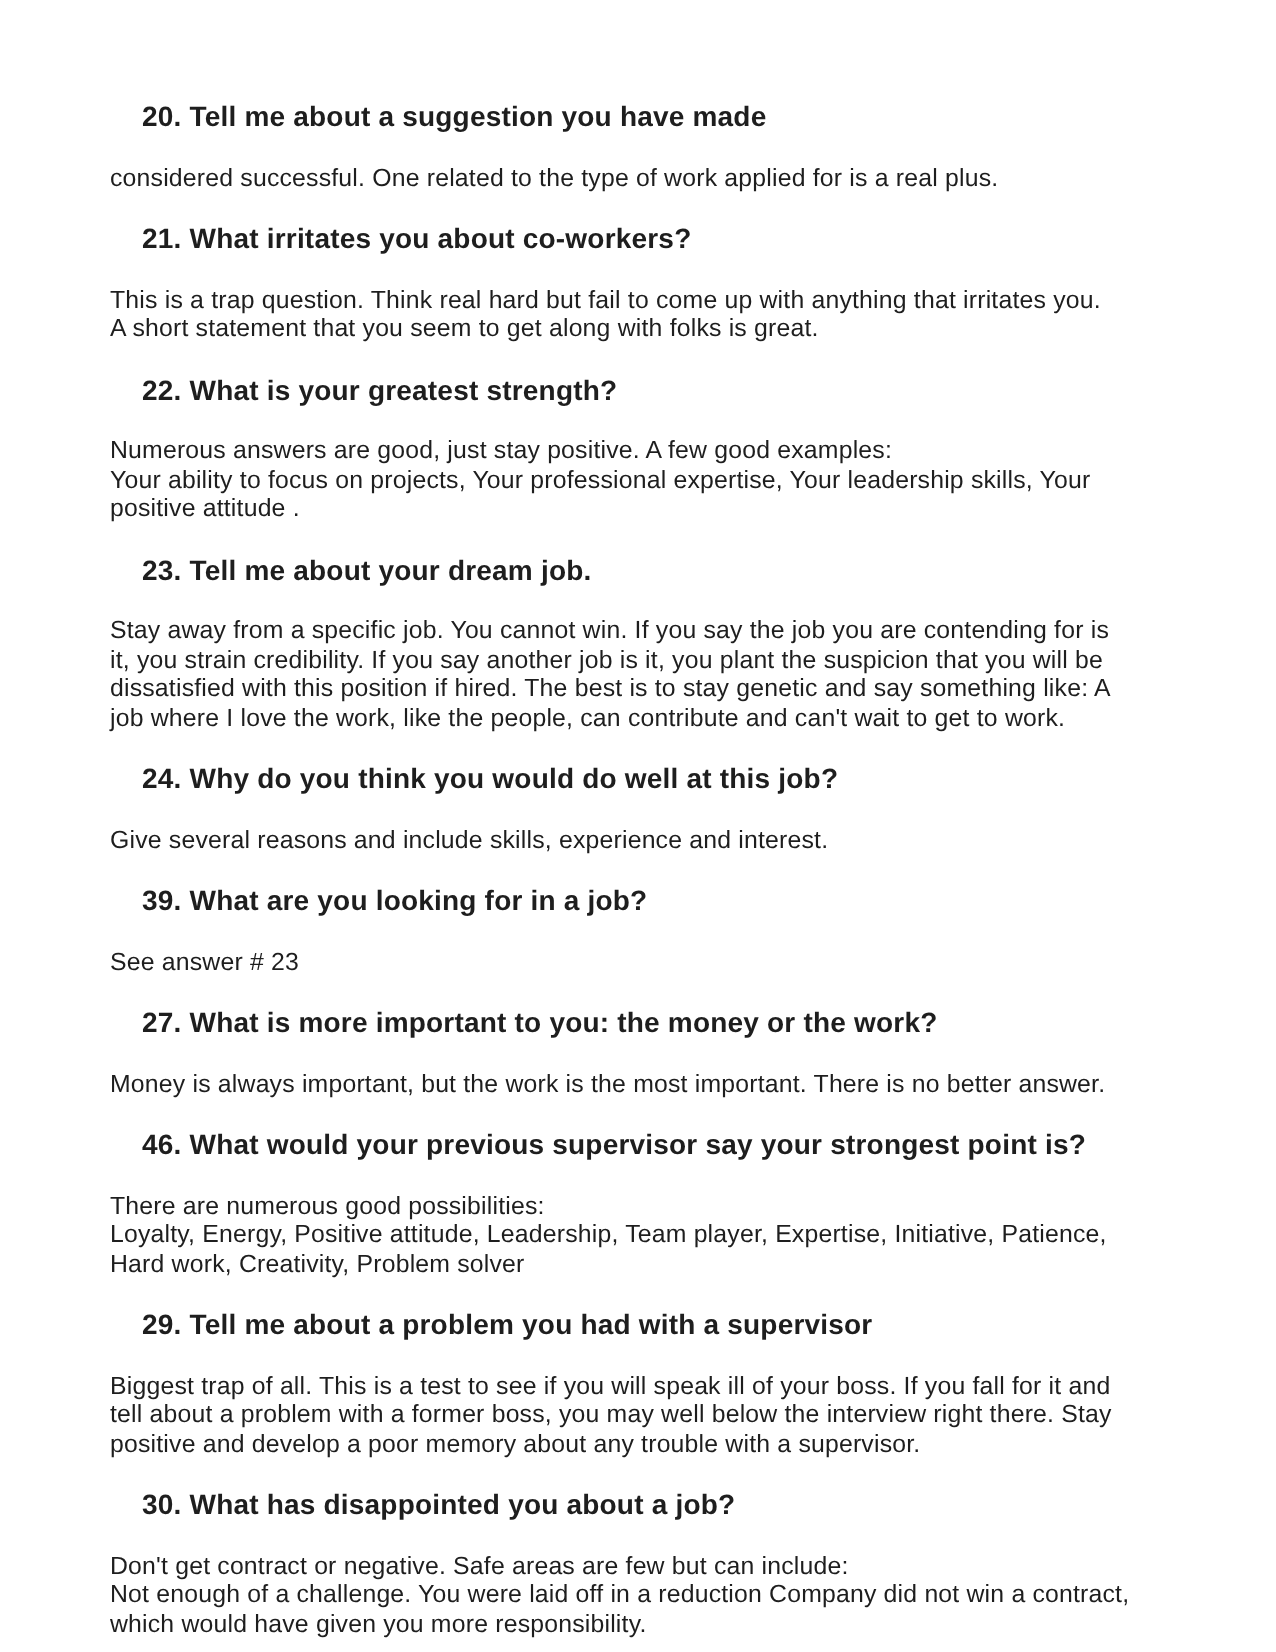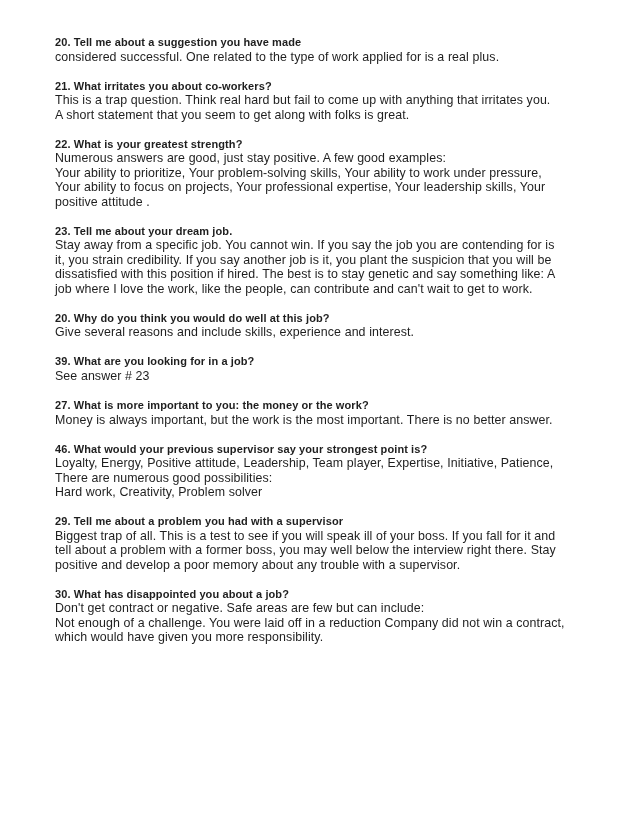--- a/index.html
+++ b/index.html
@@ -19,22 +19,22 @@
   .content {
     position: absolute;
     top: 35px;
     left: 55px;
     right: 45px;
   }
   .qa-block {
     margin: 0 0 14.6px 0;
   }
   .q-heading {
-    margin: 0;
-    font-size: 11px;
+    margin: 16px;
+    font-size: 14px;
     line-height: 14.5px;
     font-weight: bold;
     letter-spacing: 0.1px;
   }
   .a-line {
     margin: 0;
     font-size: 12.4px;
     line-height: 14.5px;
     font-weight: normal;
     letter-spacing: 0.1px;
@@ -51,47 +51,46 @@
         <p class="a-line">considered successful. One related to the type of work applied for is a real plus.</p>
       </section>
       <section class="qa-block">
         <h2 class="q-heading">21. What irritates you about co-workers?</h2>
         <p class="a-line">This is a trap question. Think real hard but fail to come up with anything that irritates you.</p>
         <p class="a-line">A short statement that you seem to get along with folks is great.</p>
       </section>
       <section class="qa-block">
         <h2 class="q-heading">22. What is your greatest strength?</h2>
         <p class="a-line">Numerous answers are good, just stay positive. A few good examples:</p>
-        <p class="a-line">Your ability to prioritize, Your problem-solving skills, Your ability to work under pressure,</p>
         <p class="a-line">Your ability to focus on projects, Your professional expertise, Your leadership skills, Your</p>
         <p class="a-line">positive attitude .</p>
       </section>
       <section class="qa-block">
         <h2 class="q-heading">23. Tell me about your dream job.</h2>
         <p class="a-line">Stay away from a specific job. You cannot win. If you say the job you are contending for is</p>
         <p class="a-line">it, you strain credibility. If you say another job is it, you plant the suspicion that you will be</p>
         <p class="a-line">dissatisfied with this position if hired. The best is to stay genetic and say something like: A</p>
         <p class="a-line">job where I love the work, like the people, can contribute and can't wait to get to work.</p>
       </section>
       <section class="qa-block">
-        <h2 class="q-heading">20. Why do you think you would do well at this job?</h2>
+        <h2 class="q-heading">24. Why do you think you would do well at this job?</h2>
         <p class="a-line">Give several reasons and include skills, experience and interest.</p>
       </section>
       <section class="qa-block">
         <h2 class="q-heading">39. What are you looking for in a job?</h2>
         <p class="a-line">See answer # 23</p>
       </section>
       <section class="qa-block">
         <h2 class="q-heading">27. What is more important to you: the money or the work?</h2>
         <p class="a-line">Money is always important, but the work is the most important. There is no better answer.</p>
       </section>
       <section class="qa-block">
         <h2 class="q-heading">46. What would your previous supervisor say your strongest point is?</h2>
+        <p class="a-line">There are numerous good possibilities:</p>
         <p class="a-line">Loyalty, Energy, Positive attitude, Leadership, Team player, Expertise, Initiative, Patience,</p>
-        <p class="a-line">There are numerous good possibilities:</p>
         <p class="a-line">Hard work, Creativity, Problem solver</p>
       </section>
       <section class="qa-block">
         <h2 class="q-heading">29. Tell me about a problem you had with a supervisor</h2>
         <p class="a-line">Biggest trap of all. This is a test to see if you will speak ill of your boss. If you fall for it and</p>
         <p class="a-line">tell about a problem with a former boss, you may well below the interview right there. Stay</p>
         <p class="a-line">positive and develop a poor memory about any trouble with a supervisor.</p>
       </section>
       <section class="qa-block">
         <h2 class="q-heading">30. What has disappointed you about a job?</h2>

